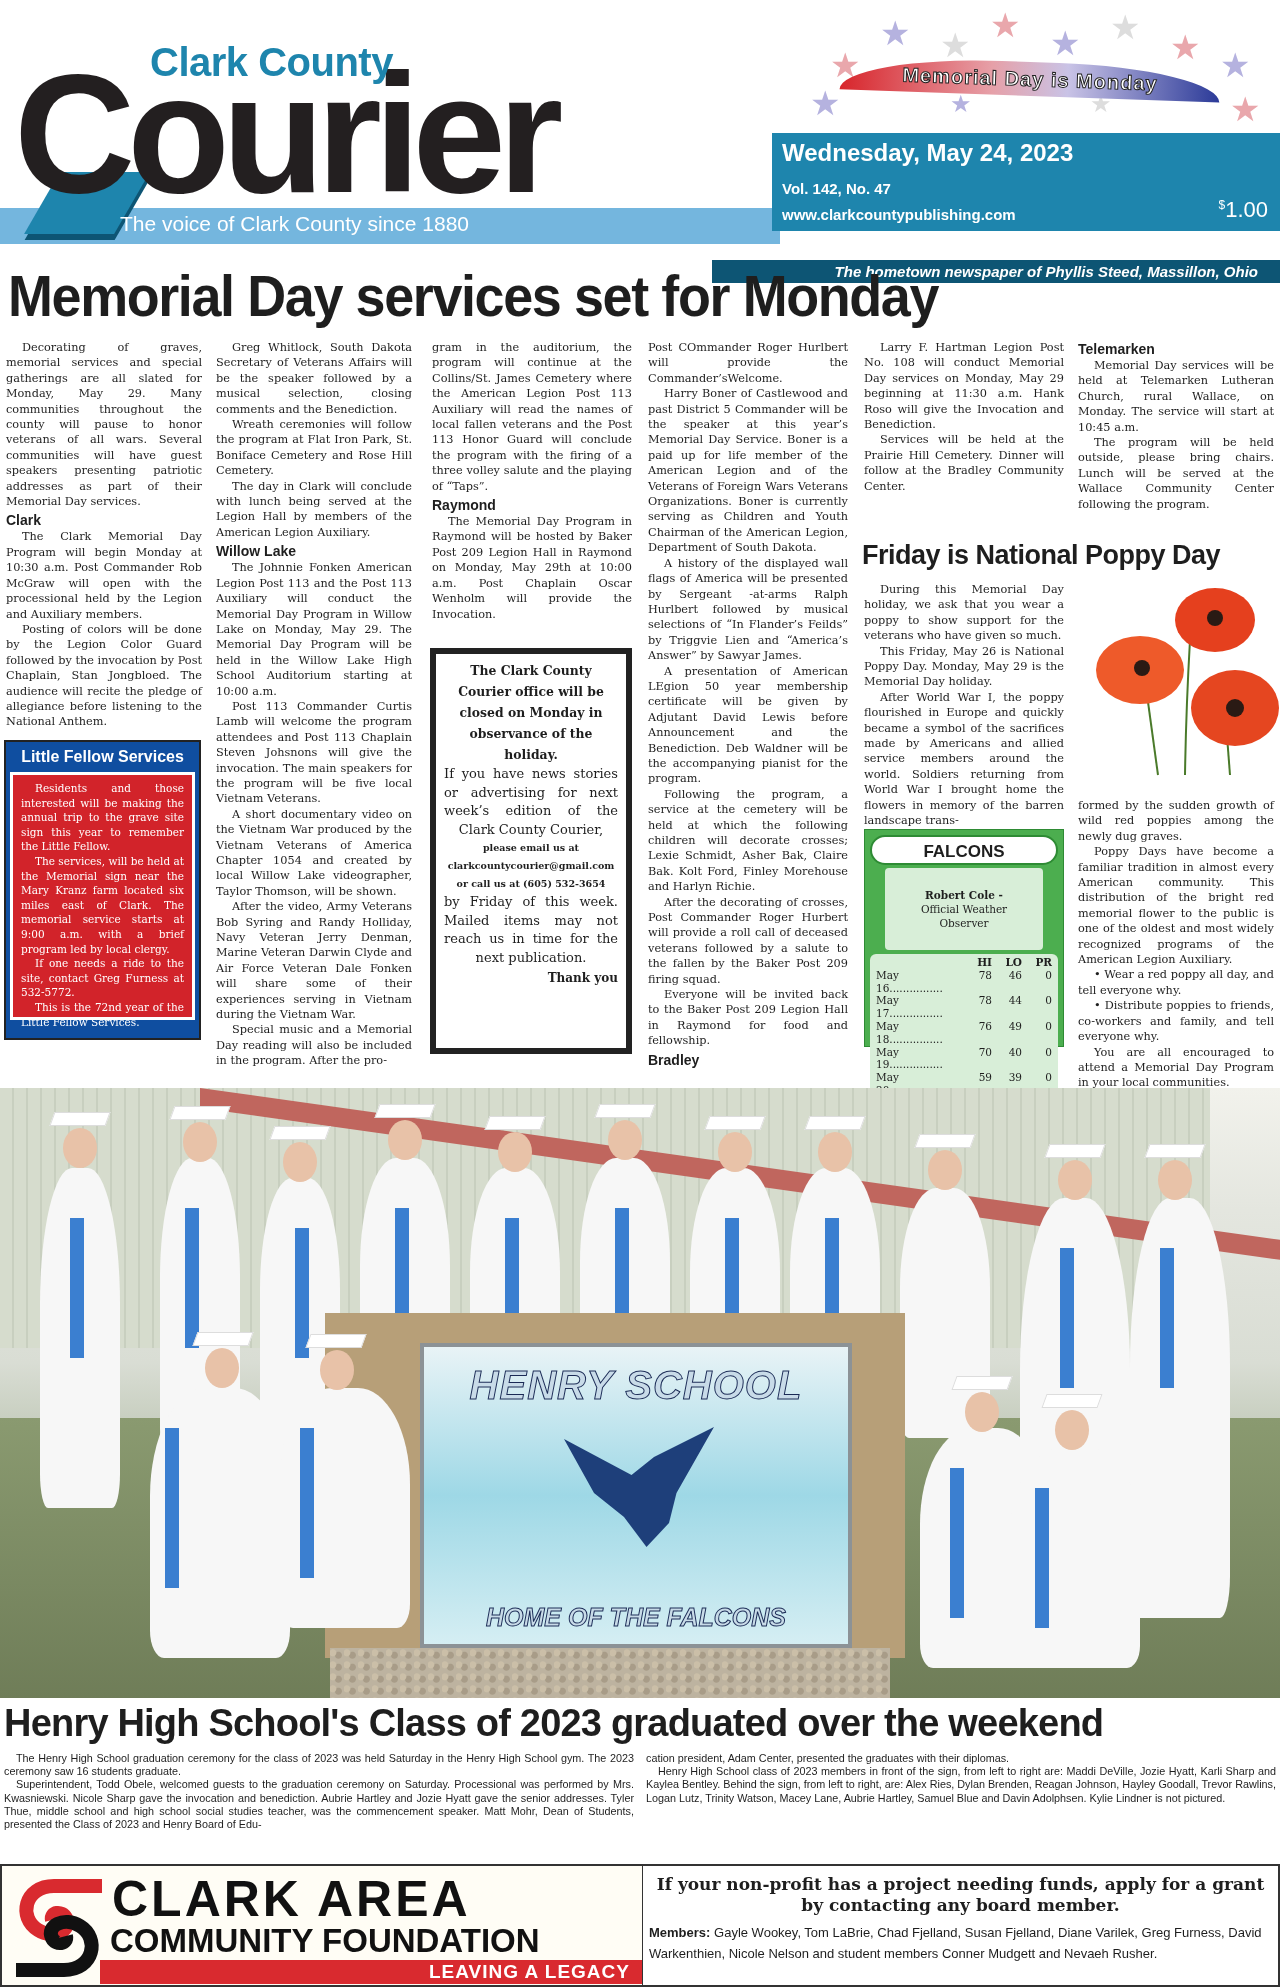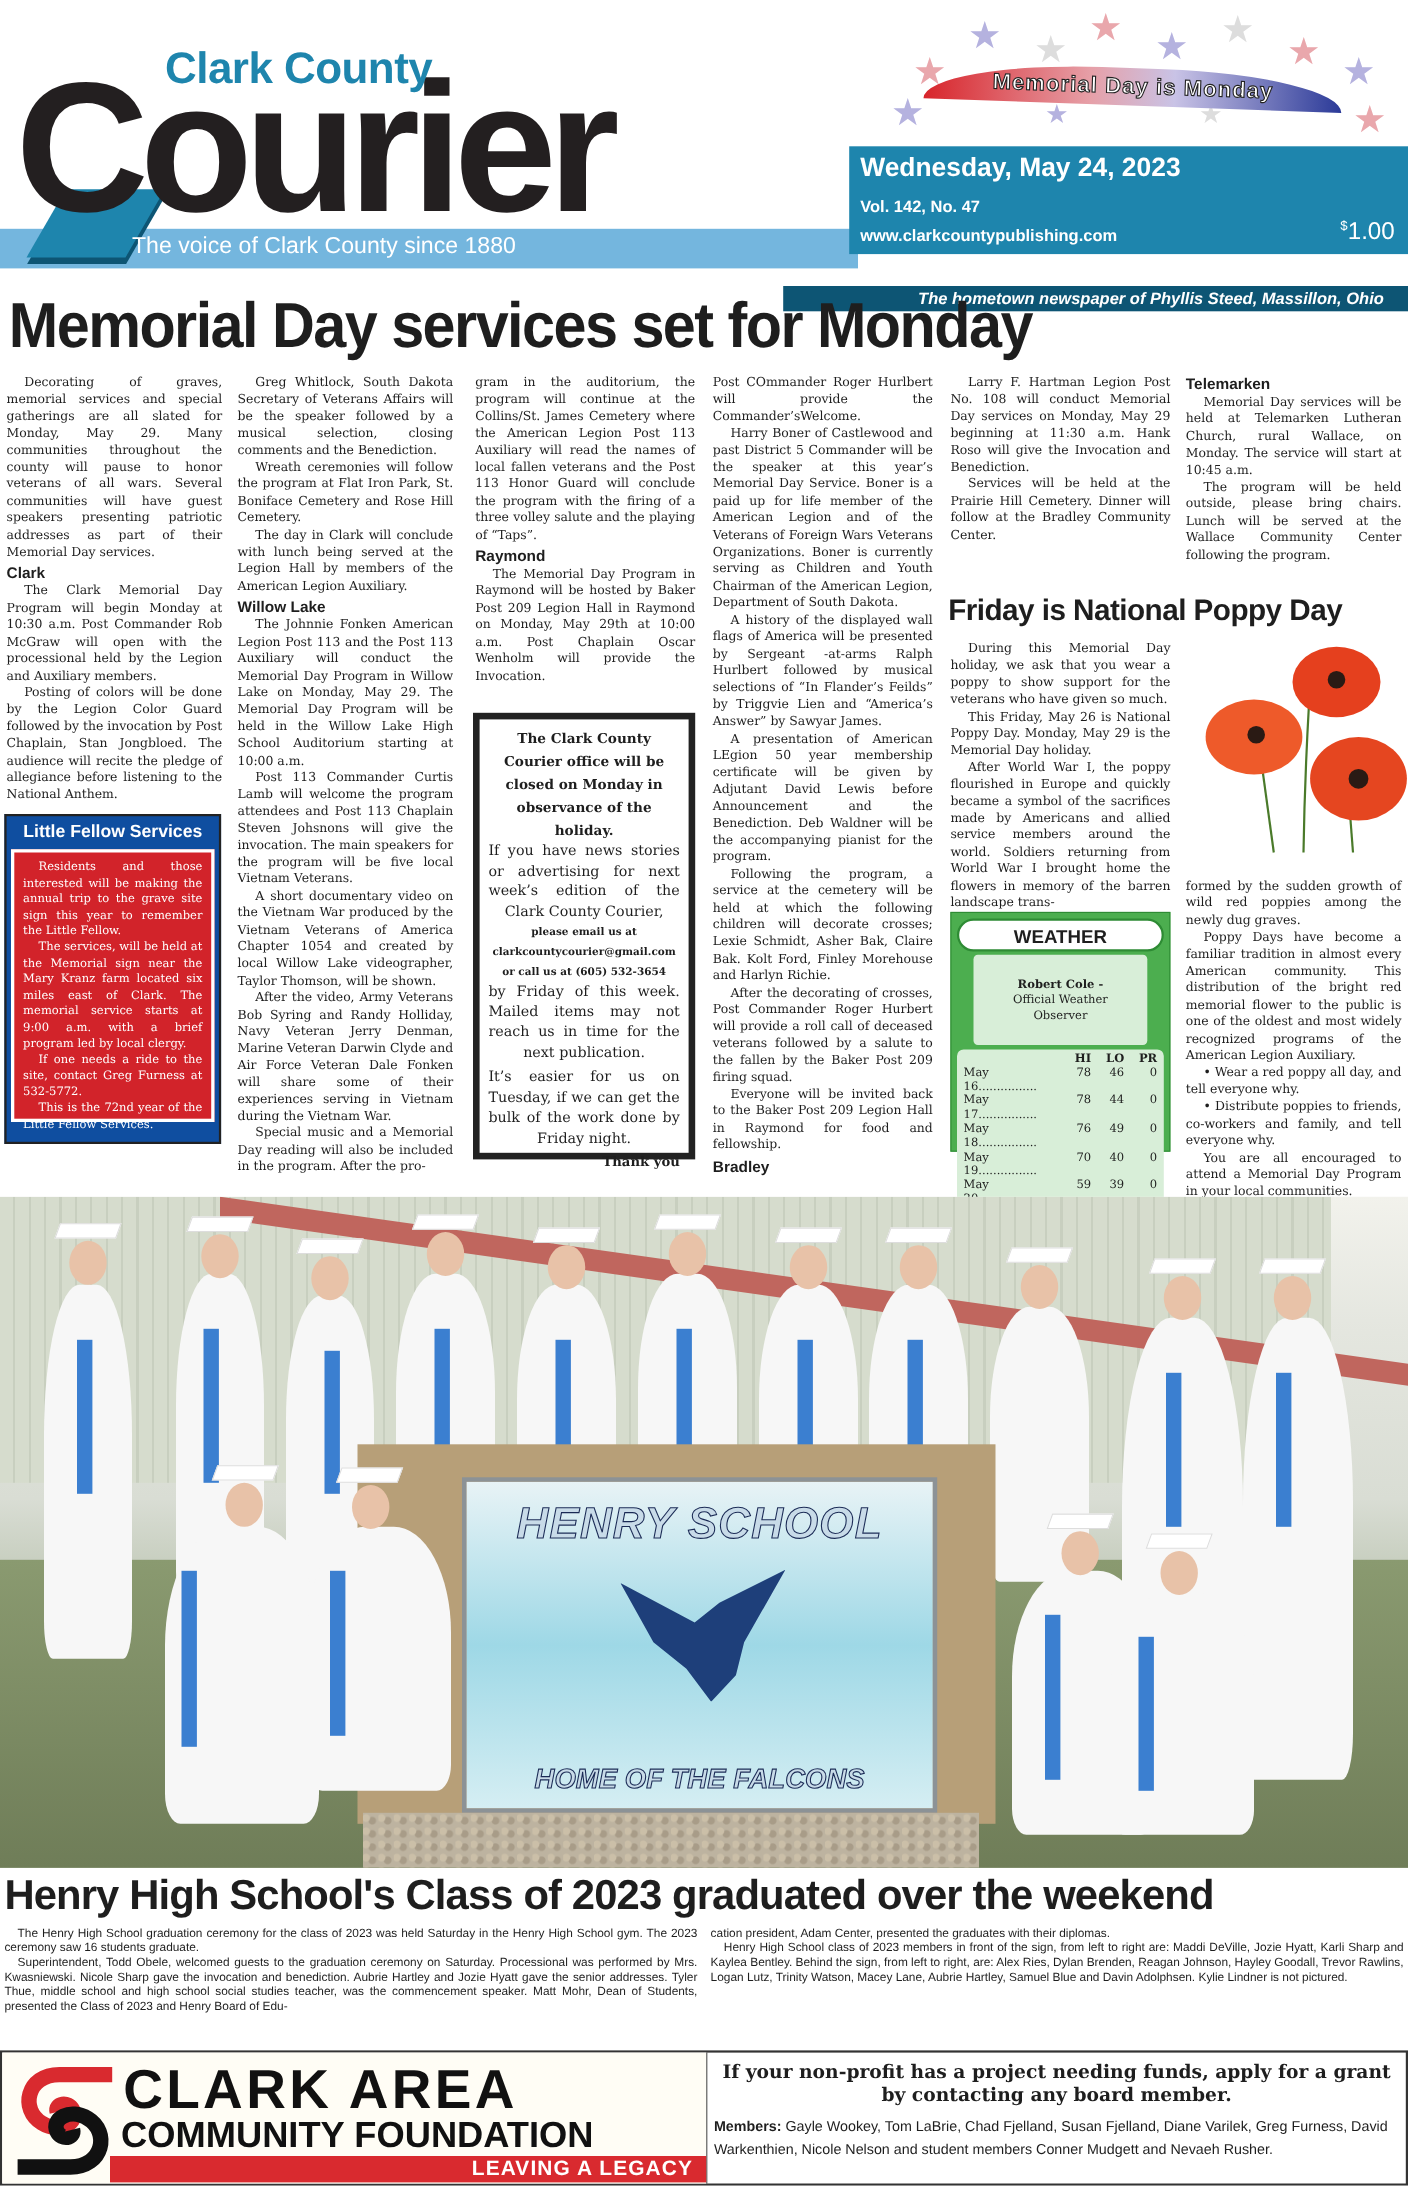--- a/index.html
+++ b/index.html
@@ -153,21 +153,20 @@
   <p>The Memorial Day Program in Raymond will be hosted by Baker Post 209 Legion Hall in Raymond on Monday, May 29th at 10:00 a.m. Post Chaplain Oscar Wenholm will provide the Invocation.</p>
 </div>
 
 <div class="abs notice">
   <div class="n-bold">The Clark County Courier office will be closed on Monday in observance of the holiday.</div>
   <div class="n-reg">If you have news stories or advertising for next week’s edition of the Clark County Courier,</div>
   <div class="n-small">please email us at</div>
   <div class="n-small">clarkcountycourier@gmail.com</div>
   <div class="n-small">or call us at (605) 532-3654</div>
   <div class="n-reg">by Friday of this week. Mailed items may not reach us in time for the next publication.</div>
-  <div class="n-reg" style="margin-top:4px">It’s easier for us on Tuesday, if we can get the bulk of the work done by Friday night.</div>
   <div class="n-thanks">Thank you</div>
 </div>
 
 <div class="abs col" style="left:648px;top:340px;width:200px;">
   <p style="text-indent:0">Post COmmander Roger Hurlbert will provide the Commander’sWelcome.</p>
   <p>Harry Boner of Castlewood and past District 5 Commander will be the speaker at this year’s Memorial Day Service. Boner is a paid up for life member of the American Legion and of the Veterans of Foreign Wars Veterans Organizations. Boner is currently serving as Children and Youth Chairman of the American Legion, Department of South Dakota.</p>
   <p>A history of the displayed wall flags of America will be presented by Sergeant -at-arms Ralph Hurlbert followed by musical selections of “In Flander’s Feilds” by Triggvie Lien and “America’s Answer” by Sawyar James.</p>
   <p>A presentation of American LEgion 50 year membership certificate will be given by Adjutant David Lewis before Announcement and the Benediction. Deb Waldner will be the accompanying pianist for the program.</p>
   <p>Following the program, a service at the cemetery will be held at which the following children will decorate crosses; Lexie Schmidt, Asher Bak, Claire Bak. Kolt Ford, Finley Morehouse and Harlyn Richie.</p>
   <p>After the decorating of crosses, Post Commander Roger Hurbert will provide a roll call of deceased veterans followed by a salute to the fallen by the Baker Post 209 firing squad.</p>
@@ -205,21 +204,21 @@
 </svg>
 <div class="abs col" style="left:1078px;top:798px;width:196px;">
   <p style="text-indent:0">formed by the sudden growth of wild red poppies among the newly dug graves.</p>
   <p>Poppy Days have become a familiar tradition in almost every American community. This distribution of the bright red memorial flower to the public is one of the oldest and most widely recognized programs of the American Legion Auxiliary.</p>
   <p>• Wear a red poppy all day, and tell everyone why.</p>
   <p>• Distribute poppies to friends, co-workers and family, and tell everyone why.</p>
   <p>You are all encouraged to attend a Memorial Day Program in your local communities.</p>
 </div>
 
 <div class="abs weather">
-  <div class="w-title">WEATHER</div>
+  <div class="w-title">FALCONS</div>
   <div class="w-obs">
     <b>Robert Cole -</b>
     <span>Official Weather Observer</span>
   </div>
   <div class="w-table">
     <div class="w-row w-hdr">
       <span class="d"></span>
       <span class="n">HI</span>
       <span class="n">LO</span>
       <span class="n">PR</span>

